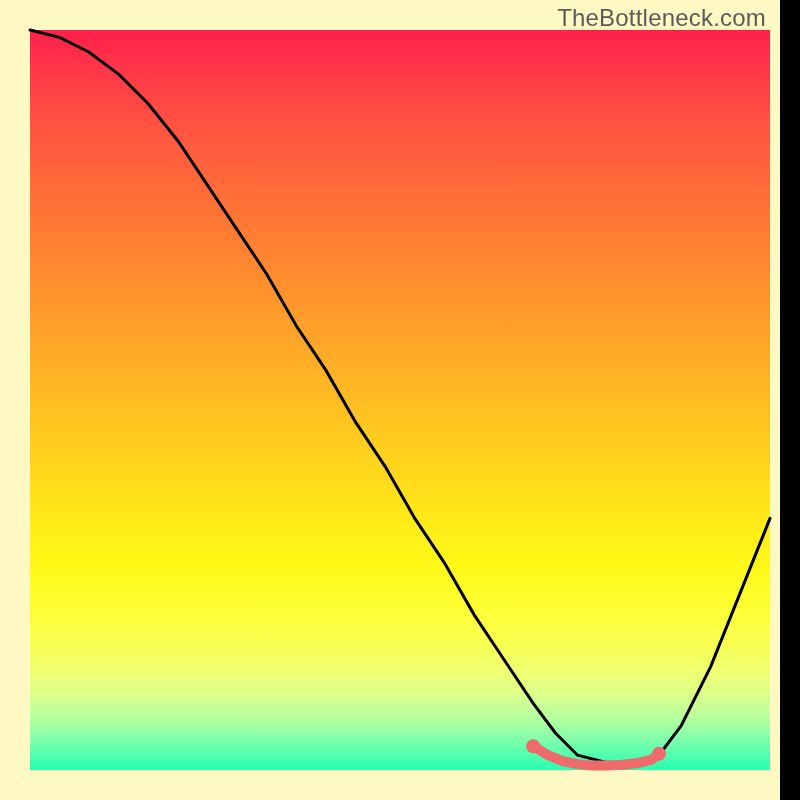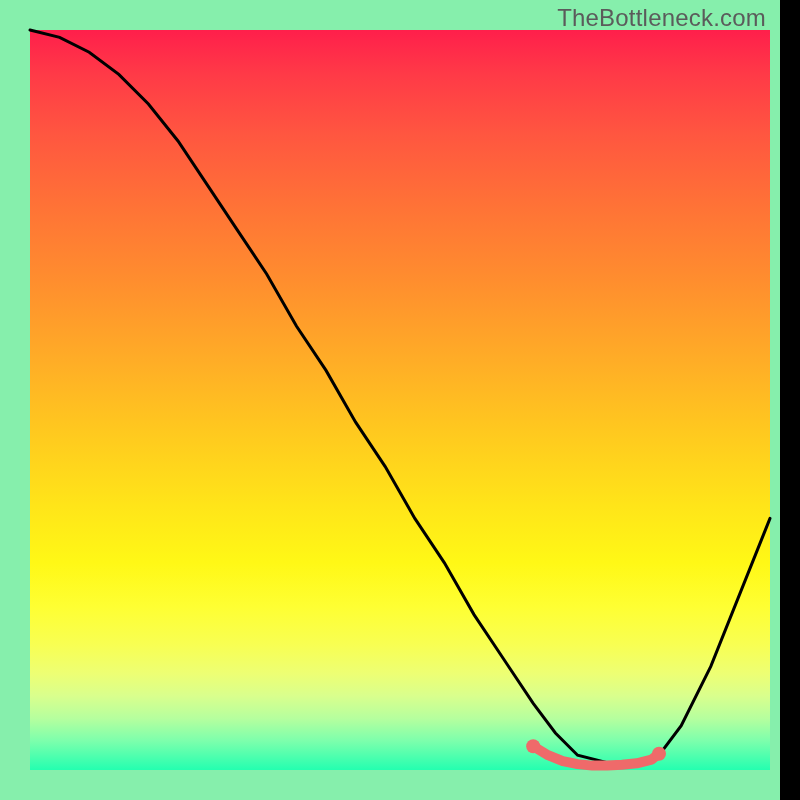--- a/index.html
+++ b/index.html
@@ -8,21 +8,21 @@
     width: 800px;
     height: 800px;
     background: #000;
     overflow: hidden;
     font-family: Arial, Helvetica, sans-serif;
   }
   .frame {
     position: relative;
     width: 780px;
     height: 800px;
-    background: #86efac;
+    background: #fef9c3;
   }
   .watermark {
     position: absolute;
     top: 4px;
     right: 14px;
     color: #5b5b5b;
     font-size: 24px;
     font-weight: 500;
     letter-spacing: 0.2px;
     z-index: 10;

